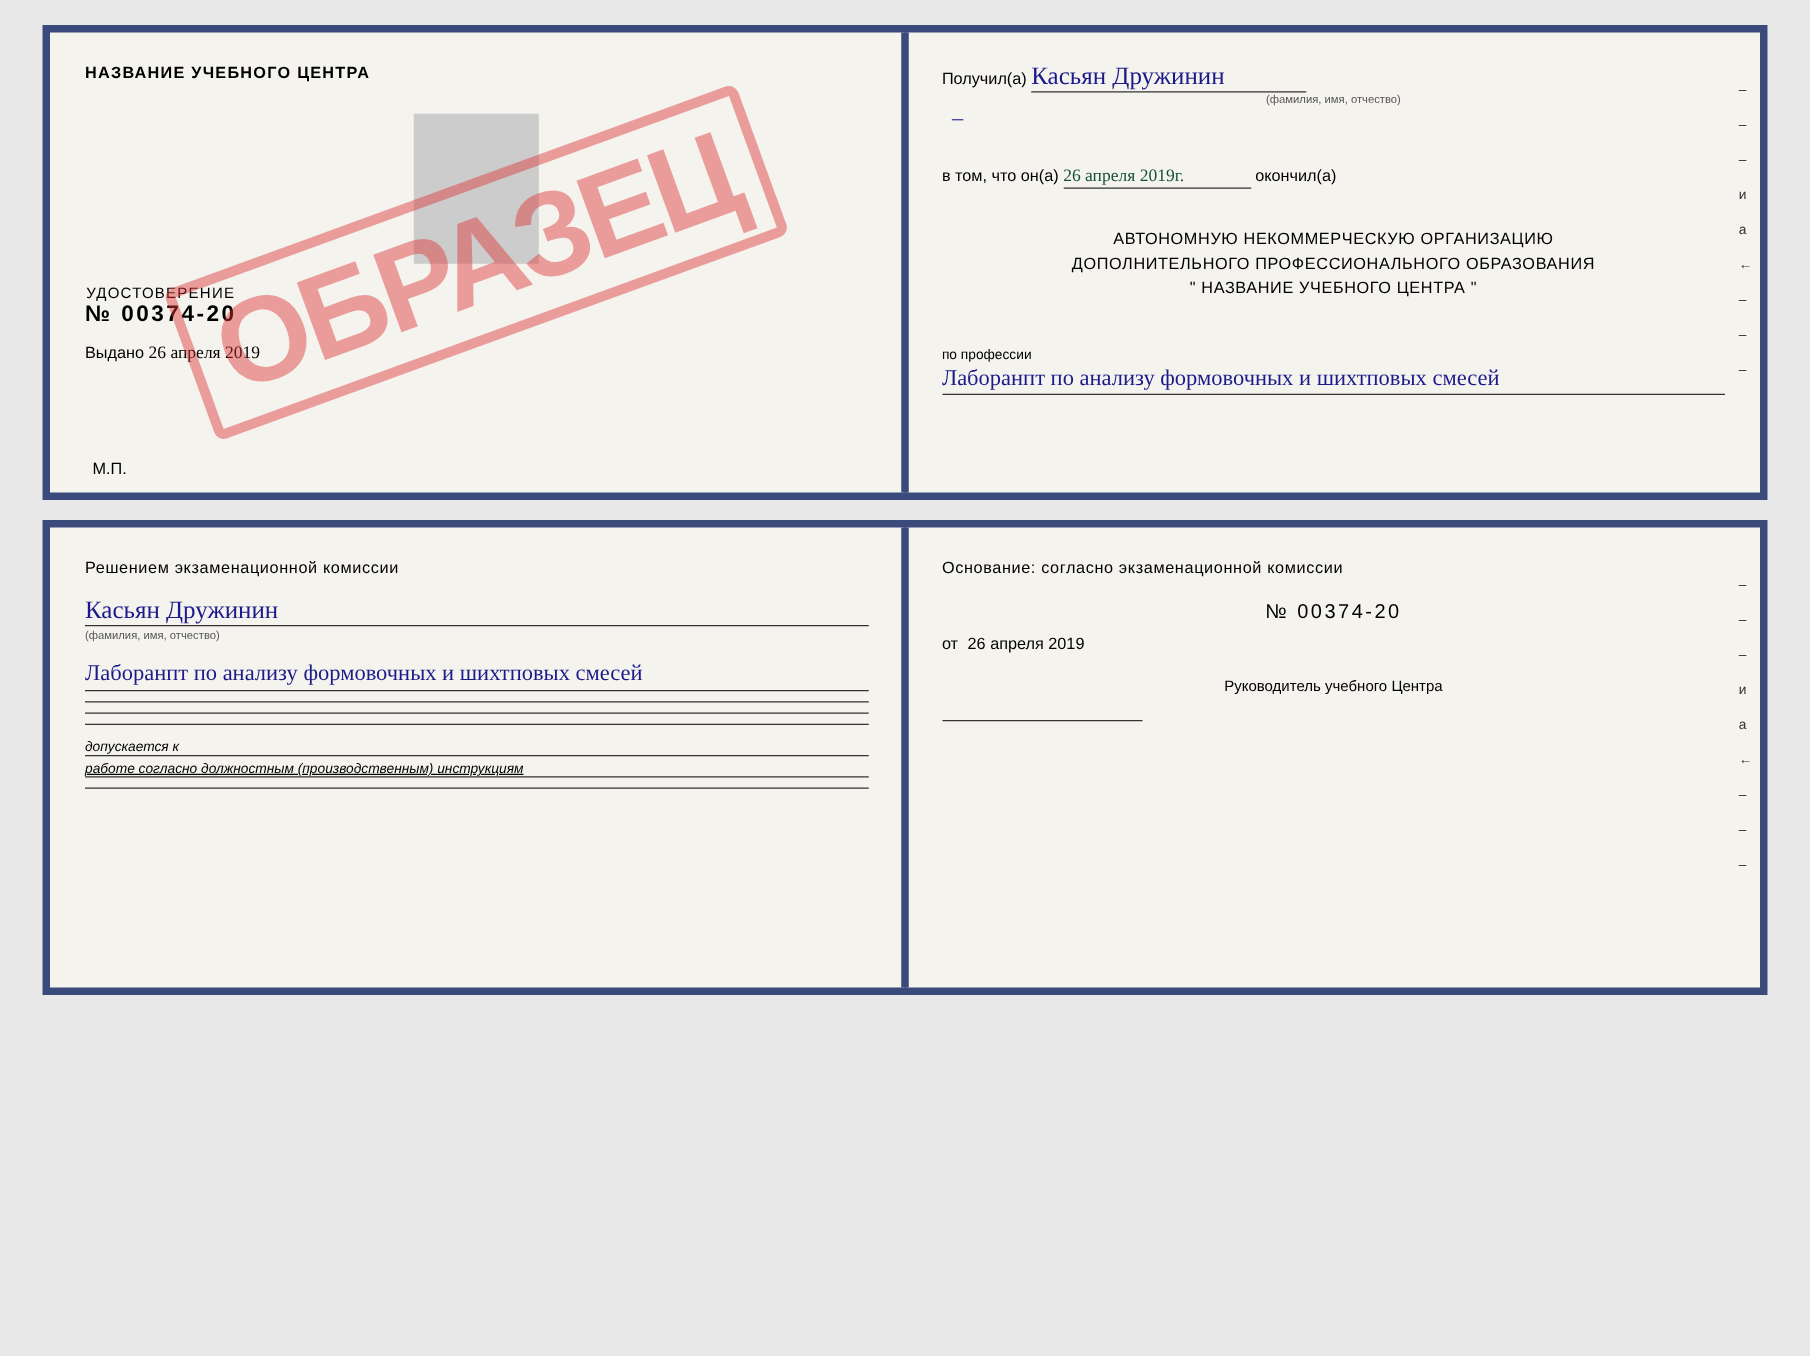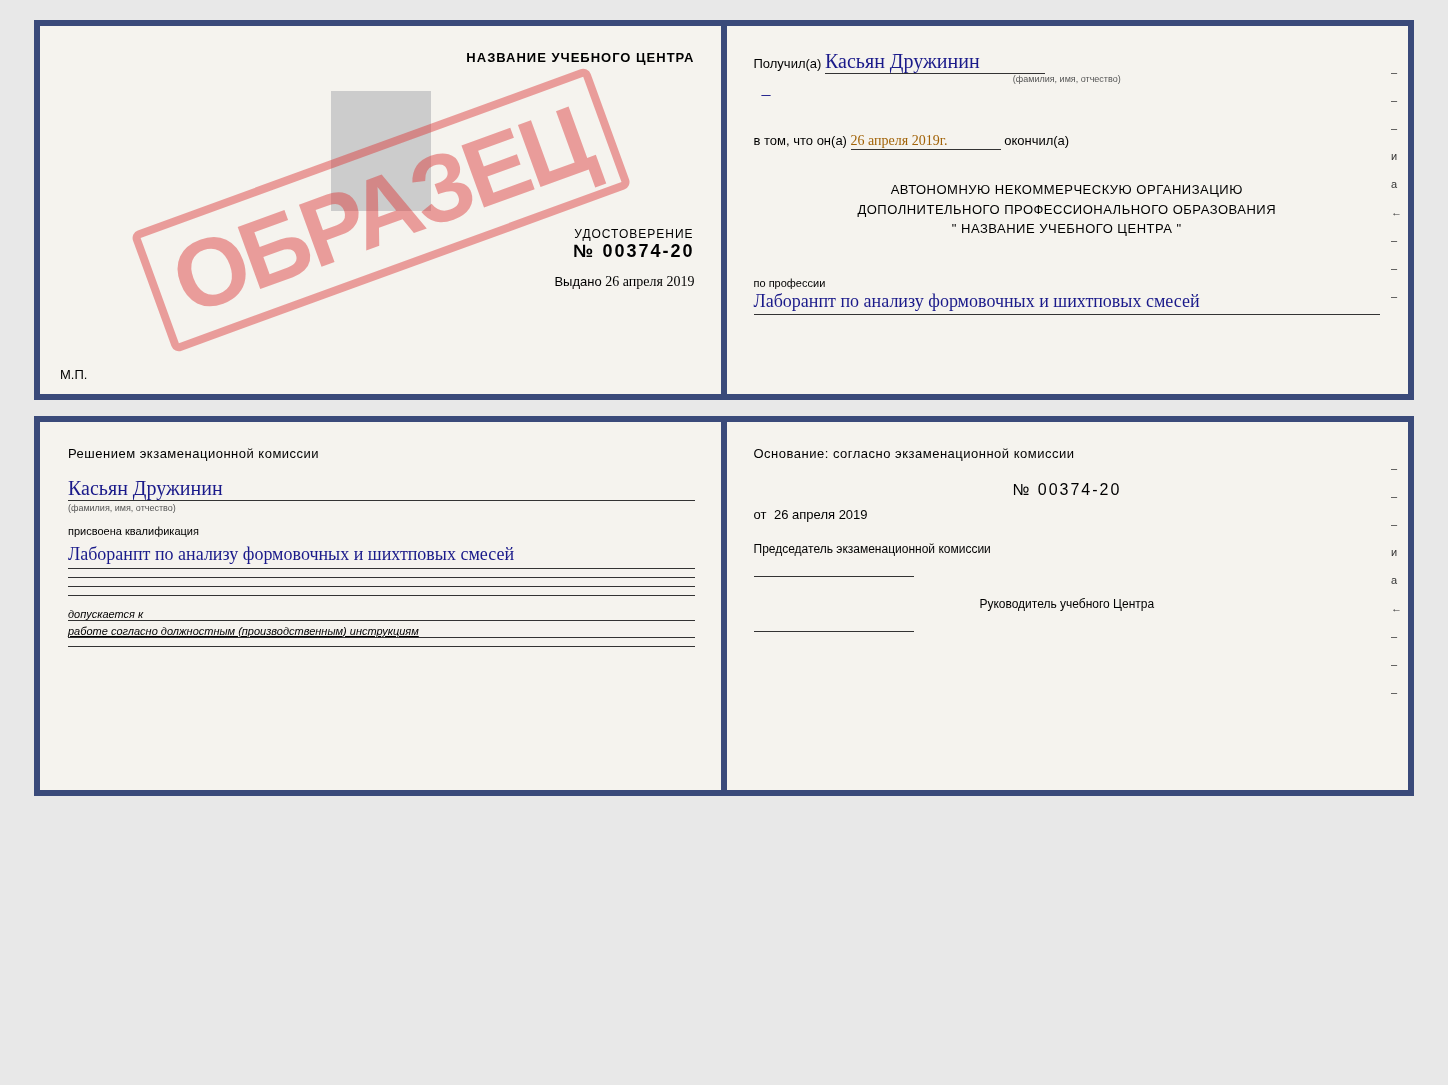--- a/index.html
+++ b/index.html
@@ -44,21 +44,21 @@
 
     .cert-left, .cert-right {
       flex: 1;
       padding: 24px 28px;
       position: relative;
     }
 
     .cert-left {
       display: flex;
       flex-direction: column;
-      align-items: flex-end;
+      align-items: flex-start;
       border-right: 3px solid #3a4a7a;
     }
 
     
     .stamp-overlay {
       position: absolute;
       top: 50%;
       left: 50%;
       transform: translate(-50%, -50%) rotate(-20deg);
       font-size: 96px;
@@ -116,21 +116,21 @@
     }
 
     .cert-issued-row .handwritten {
       font-family: 'Segoe Script', cursive;
       font-size: 14px;
     }
 
     .mp-label {
       position: absolute;
       bottom: 12px;
-      left: 20px;
+      left: 34px;
       font-size: 13px;
       font-family: Arial, sans-serif;
     }
 
     
     .cert-right {
       display: flex;
       flex-direction: column;
       gap: 24px;
       font-family: Arial, sans-serif;
@@ -158,21 +158,21 @@
     }
 
     .cert-right .date-row {
       font-size: 13px;
       margin-top: 4px;
     }
 
     .cert-right .date-row .handwritten-date {
       font-family: 'Segoe Script', cursive;
       font-size: 14px;
-      color: #a16207;
+      color: #14532d;
       border-bottom: 1px solid #333;
       display: inline-block;
       min-width: 150px;
     }
 
     .cert-right .org-block {
       text-align: center;
       font-size: 13px;
       letter-spacing: 0.5px;
       margin: 6px 0;
@@ -420,21 +420,20 @@
 
 
   <div class="qual-book">
 
     <div class="qual-left">
       <div class="decision-title">Решением экзаменационной комиссии</div>
 
       <span class="handwritten-name2">Касьян Дружинин</span>
       <span class="fio-label2">(фамилия, имя, отчество)</span>
 
-      <div class="qualification-label">присвоена квалификация</div>
       <span class="handwritten-qual">Лаборанпт по анализу формовочных и шихтповых смесей</span>
 
       <div class="line-divider"></div>
       <div class="line-divider"></div>
       <div class="line-divider"></div>
 
       <div class="допускается">
         <span>допускается к</span>
         <span style="font-style:italic; text-decoration:underline; border-bottom:1px solid #333; display:block; margin-top:4px;">работе согласно должностным (производственным) инструкциям</span>
         <span style="border-bottom:1px solid #333; display:block; margin-top:8px; height:1px;"></span>
@@ -444,24 +443,20 @@
     <div class="qual-right">
       <div class="osnov-title">Основание: согласно экзаменационной комиссии</div>
 
       <div class="protocol-number">№ 00374-20</div>
 
       <div class="protocol-date">
         <span>от</span>
         <span style="margin-left:4px;">26 апреля 2019</span>
       </div>
 
-      <div class="chairman-block">
-        <div>Председатель экзаменационной комиссии</div>
-        <div class="sign-line"></div>
-      </div>
 
       <div class="rukovoditel-block">
         <div>Руководитель учебного Центра</div>
         <div class="sign-line"></div>
       </div>
 
       <div class="right-side-marks">
         <span>–</span>
         <span>–</span>
         <span>–</span>

